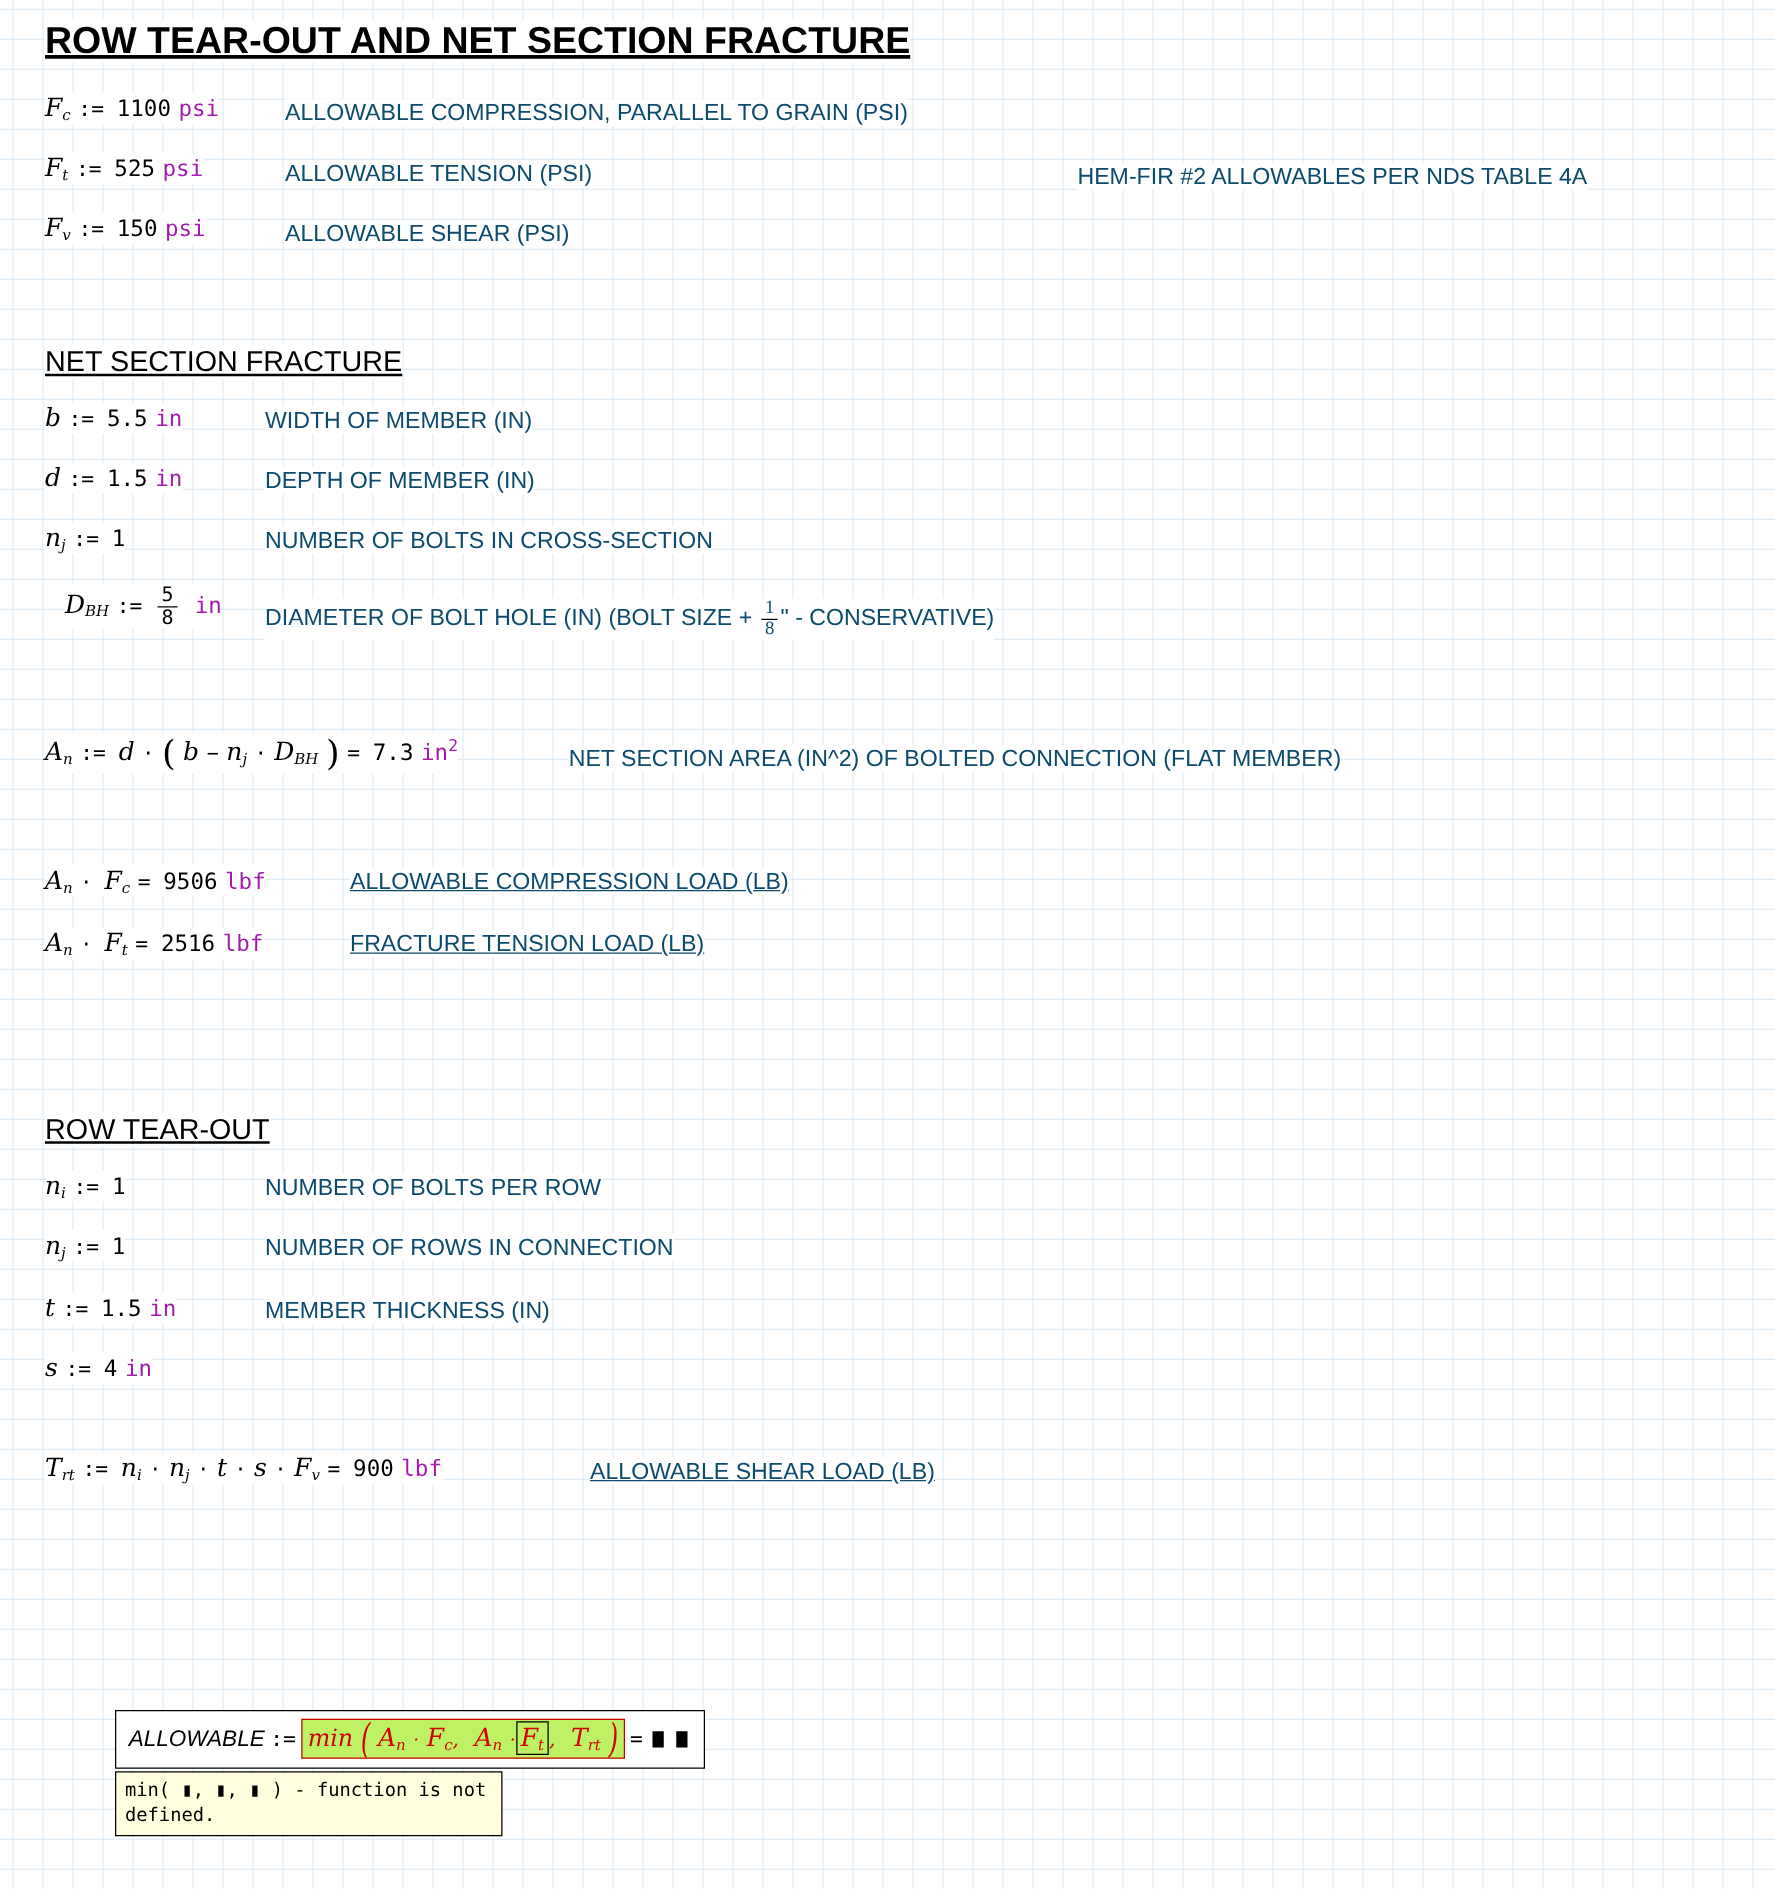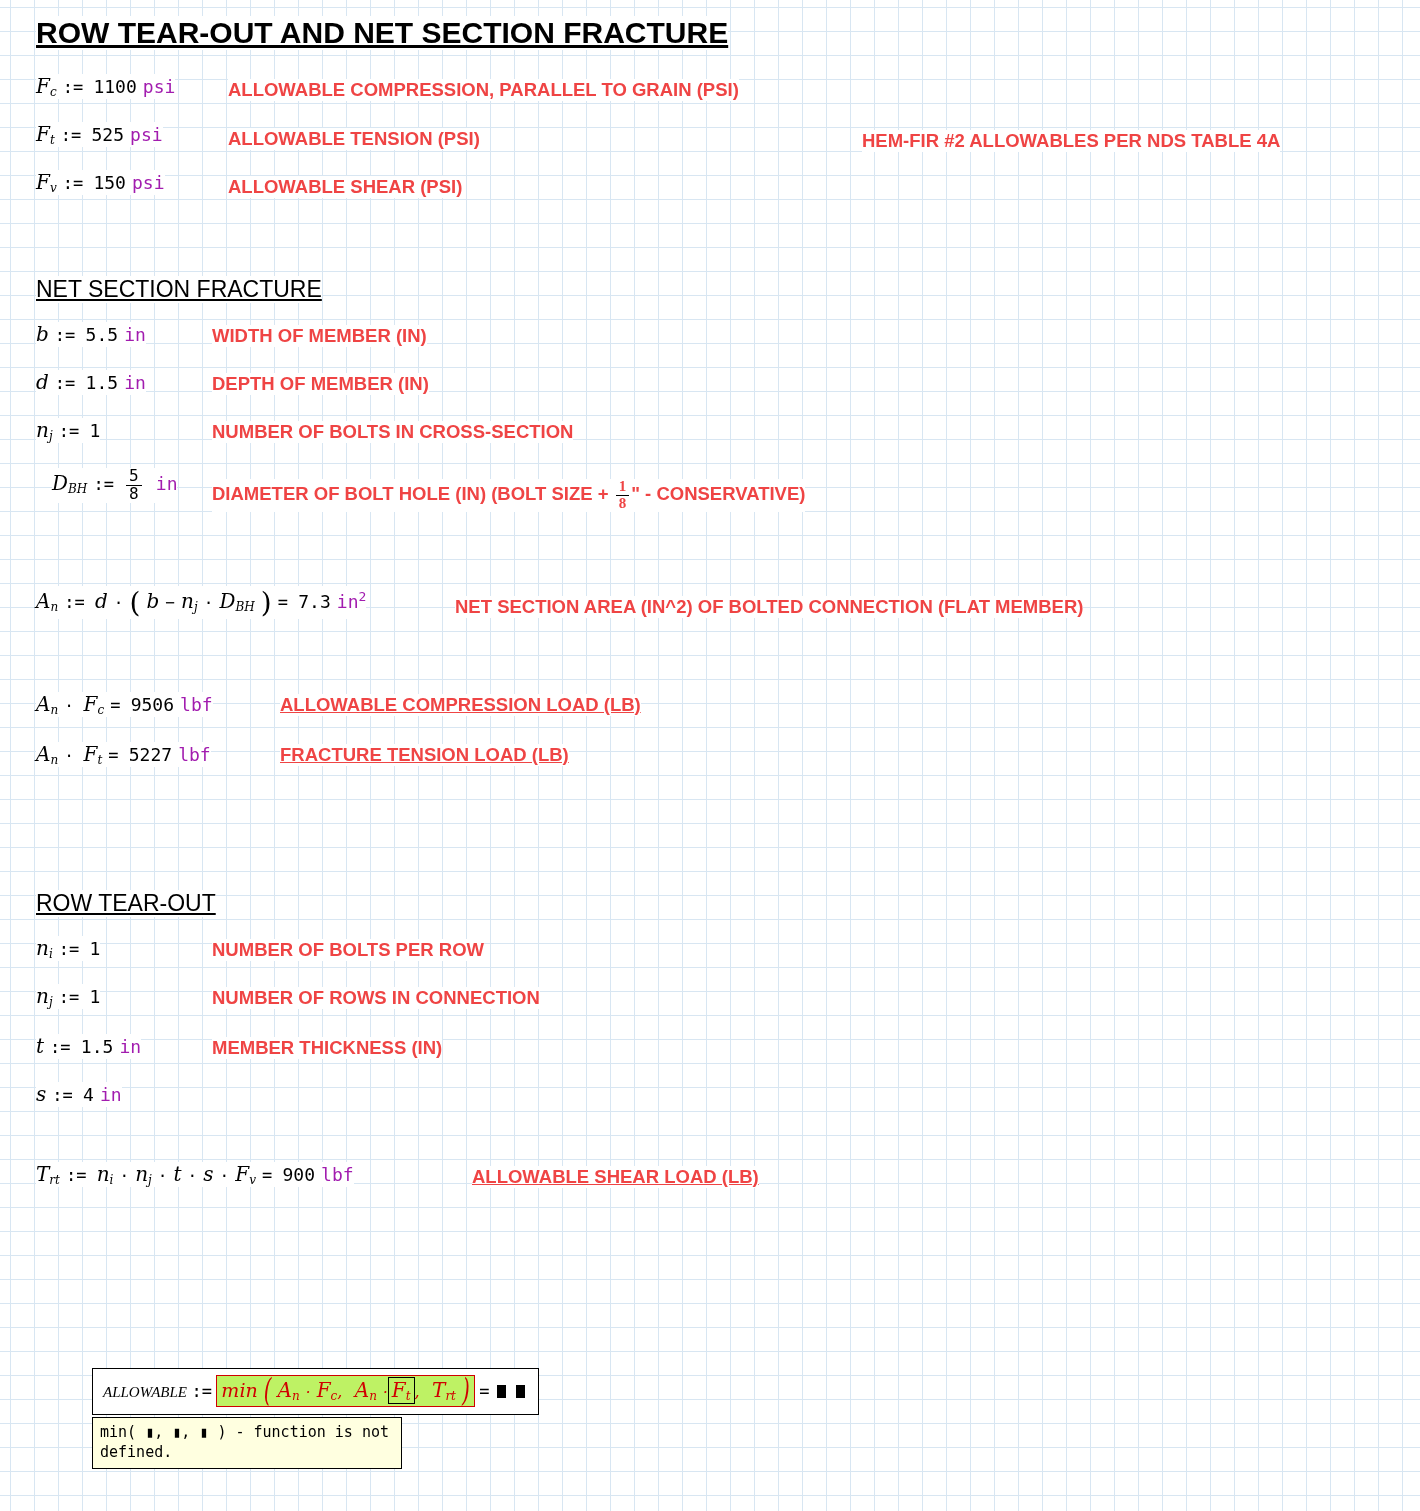--- a/index.html
+++ b/index.html
@@ -59,23 +59,22 @@
     font-style: italic;
     vertical-align: -3px;
   }
   .sup {
     font-size: 13px;
     vertical-align: 7px;
   }
   .desc {
     font-family: "Liberation Sans", sans-serif;
     font-size: 18.5px;
-    color: #ef4444;
-    white-space: nowrap;
-    font-weight: bold;
+    color: #0c4a6e;
+    white-space: nowrap;
   }
   .title {
     font-family: "Liberation Sans", sans-serif;
     font-weight: bold;
     font-size: 30px;
     text-decoration: underline;
     color: #000000;
     white-space: nowrap;
   }
   .subtitle {
@@ -268,21 +267,21 @@
     </span>
   </div>
   <div class="region desc ul" style="left:280px; top:694px;">ALLOWABLE COMPRESSION LOAD (LB)</div>
 
   <div class="region" style="left:36px; top:742px;">
     <span class="math">
       <span class="var">A</span><span class="var sub">n</span>
       <span class="mono" style="font-size:16px;"> · </span>
       <span class="var">F</span><span class="var sub">t</span>
       <span class="mono" style="font-size:17px;"> = </span>
-      <span class="num">5227</span>
+      <span class="num">2516</span>
       <span class="unit">lbf</span>
     </span>
   </div>
   <div class="region desc ul" style="left:280px; top:744px;">FRACTURE TENSION LOAD (LB)</div>
 
   <div class="region subtitle" style="left:36px; top:890px;">ROW TEAR-OUT</div>
 
   <div class="region" style="left:36px; top:936px;">
     <span class="math">
       <span class="var">n</span><span class="var sub">i</span>
@@ -327,21 +326,21 @@
       <span class="var">F</span><span class="var sub">v</span>
       <span class="mono" style="font-size:17px;"> = </span>
       <span class="num">900</span>
       <span class="unit">lbf</span>
     </span>
   </div>
   <div class="region desc ul" style="left:472px; top:1166px;">ALLOWABLE SHEAR LOAD (LB)</div>
 
   <div id="error-region">
     <div class="expr-box">
-      <span class="math" style="font-style:italic; font-family:Liberation Serif, serif; font-size:15px;">ALLOWABLE</span>
+      <span class="math" style="font-style:italic; font-family:Liberation Sans, sans-serif; font-size:18px;">ALLOWABLE</span>
       <span class="mono" style="font-size:17px;">:=</span>
       <span class="err-expr">
         <span>min</span>
         <span class="bigparen">(</span>
         <span class="var" style="font-style:italic;">A</span><span class="var sub">n</span>
         <span style="font-size:15px;">·</span>
         <span class="var" style="font-style:italic;">F</span><span class="var sub">c</span><span style="font-size:16px;">,</span>
         <span class="var" style="font-style:italic;">&nbsp;A</span><span class="var sub">n</span>
         <span style="font-size:15px;">·</span><span class="inline-box"><span class="var" style="font-style:italic;">F</span><span class="var sub">t</span></span><span style="font-size:16px;">,</span>
         <span class="var" style="font-style:italic;">&nbsp;T</span><span class="var sub">rt</span>

